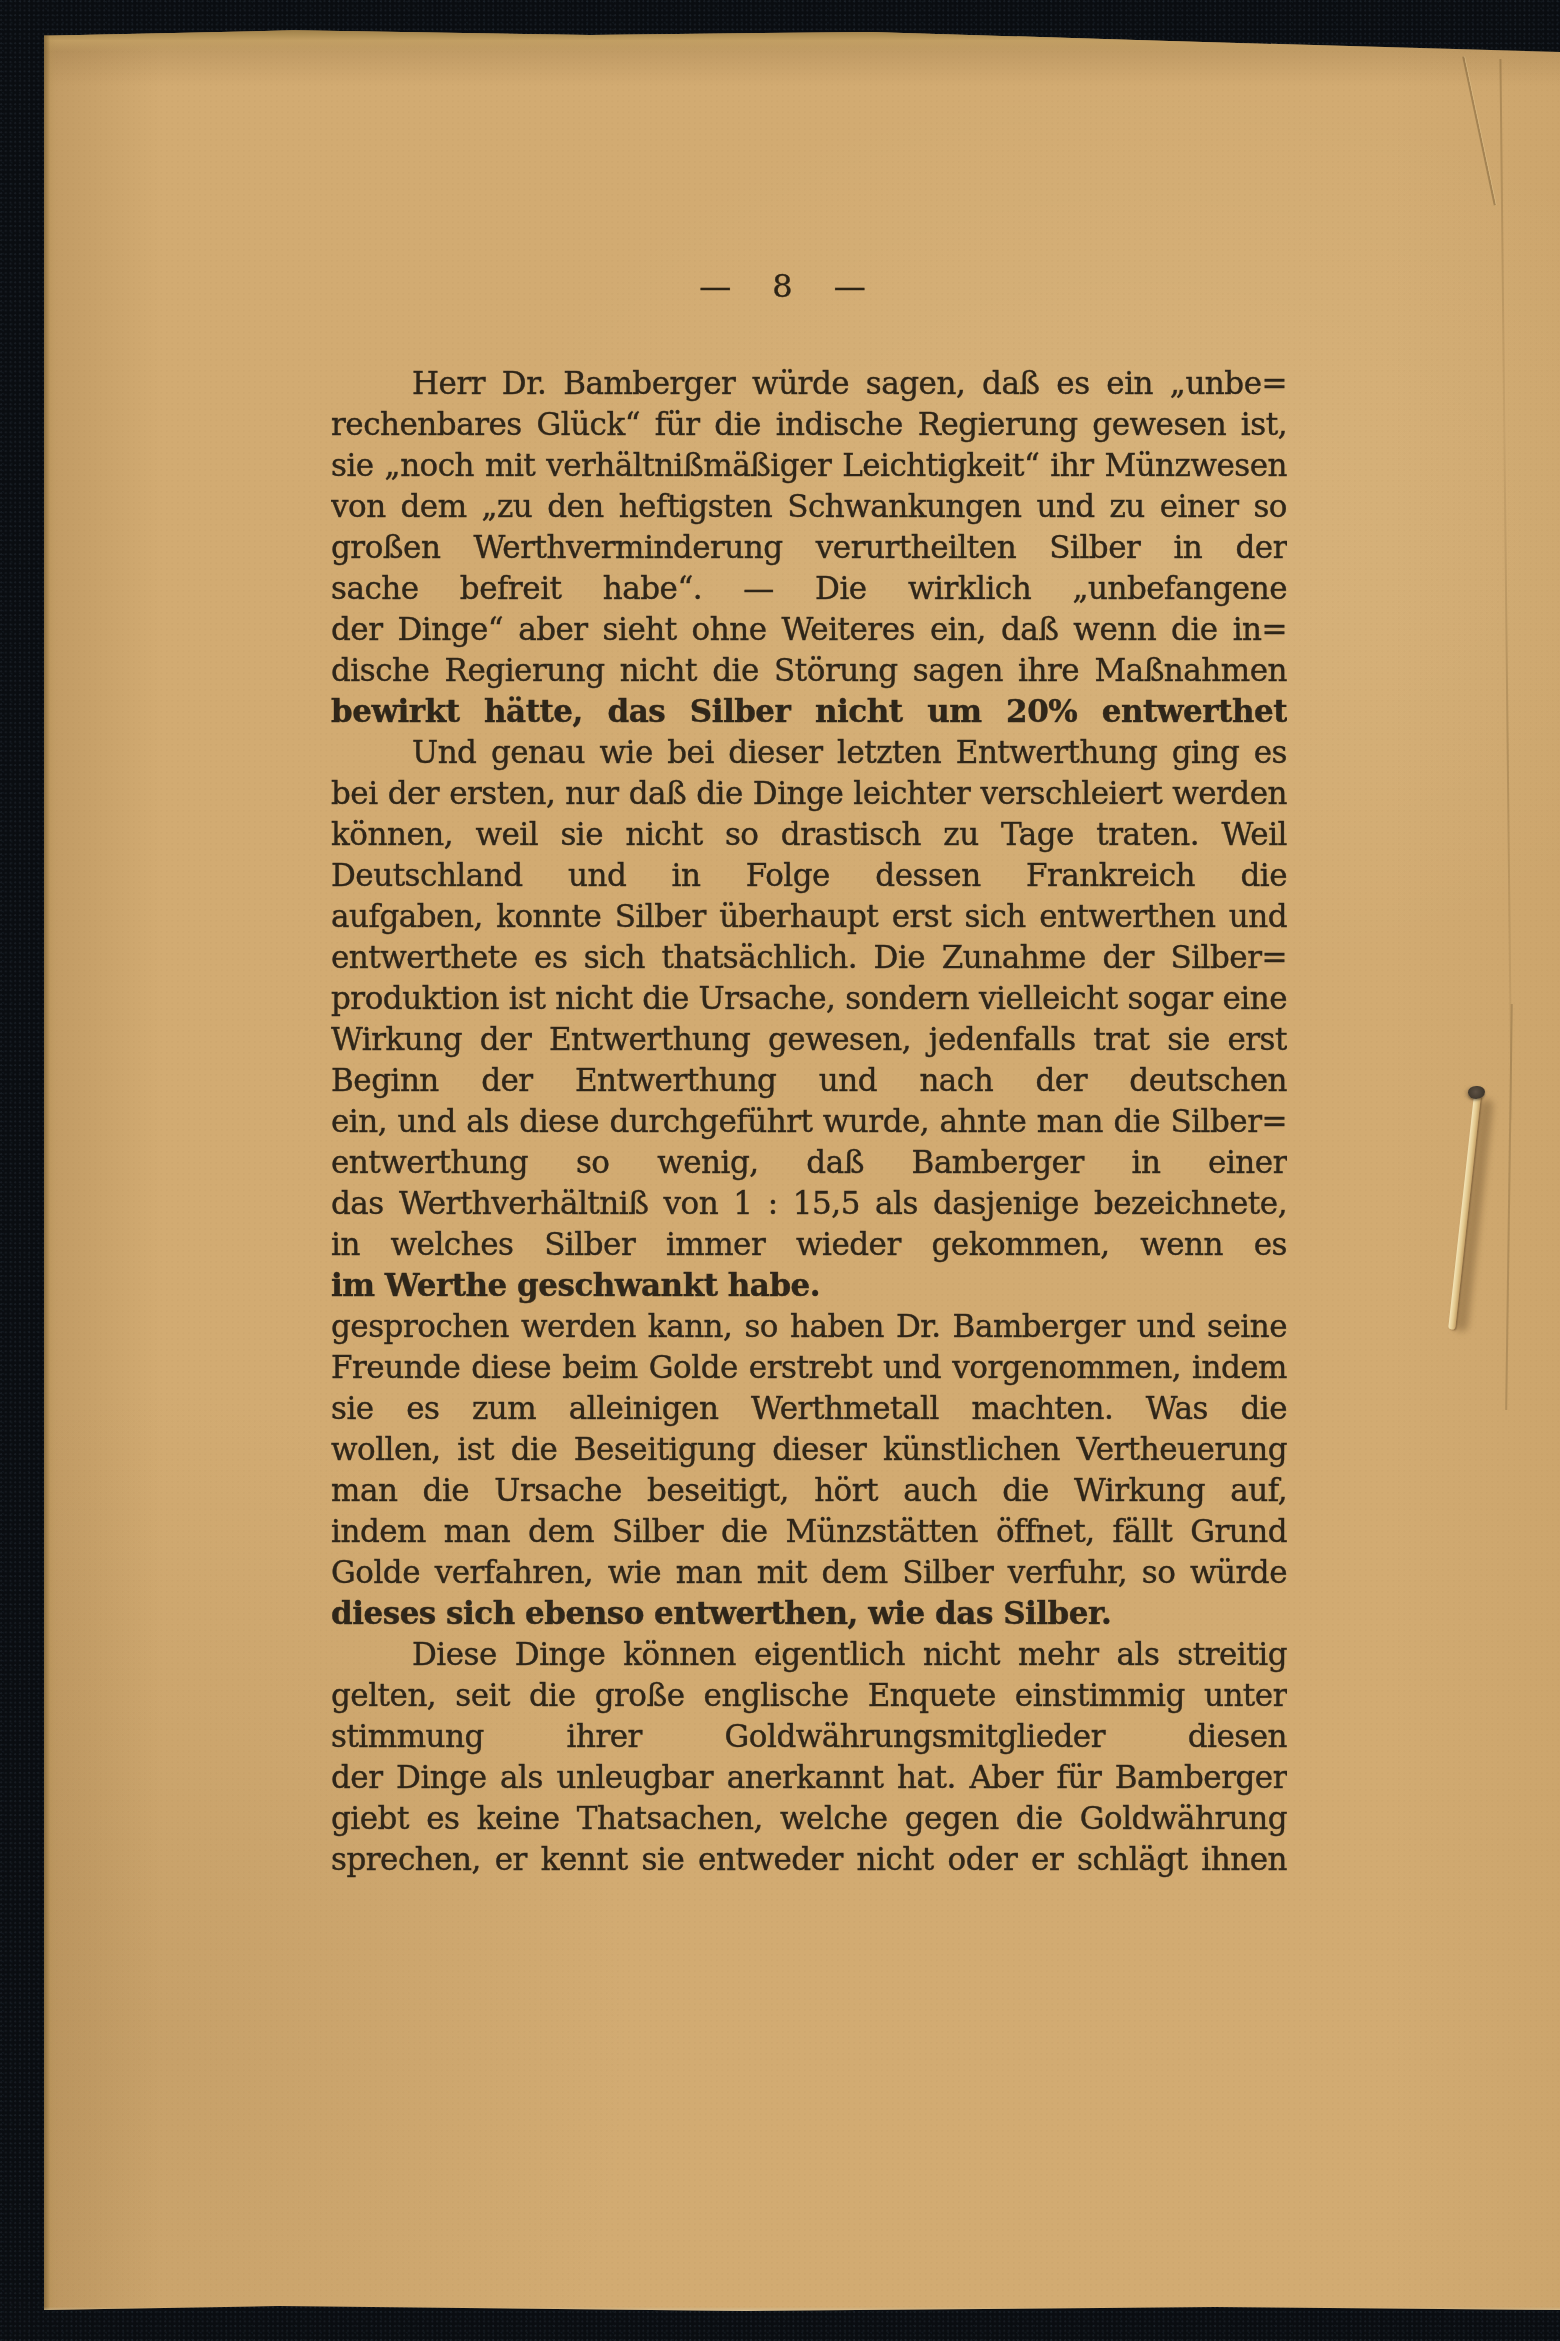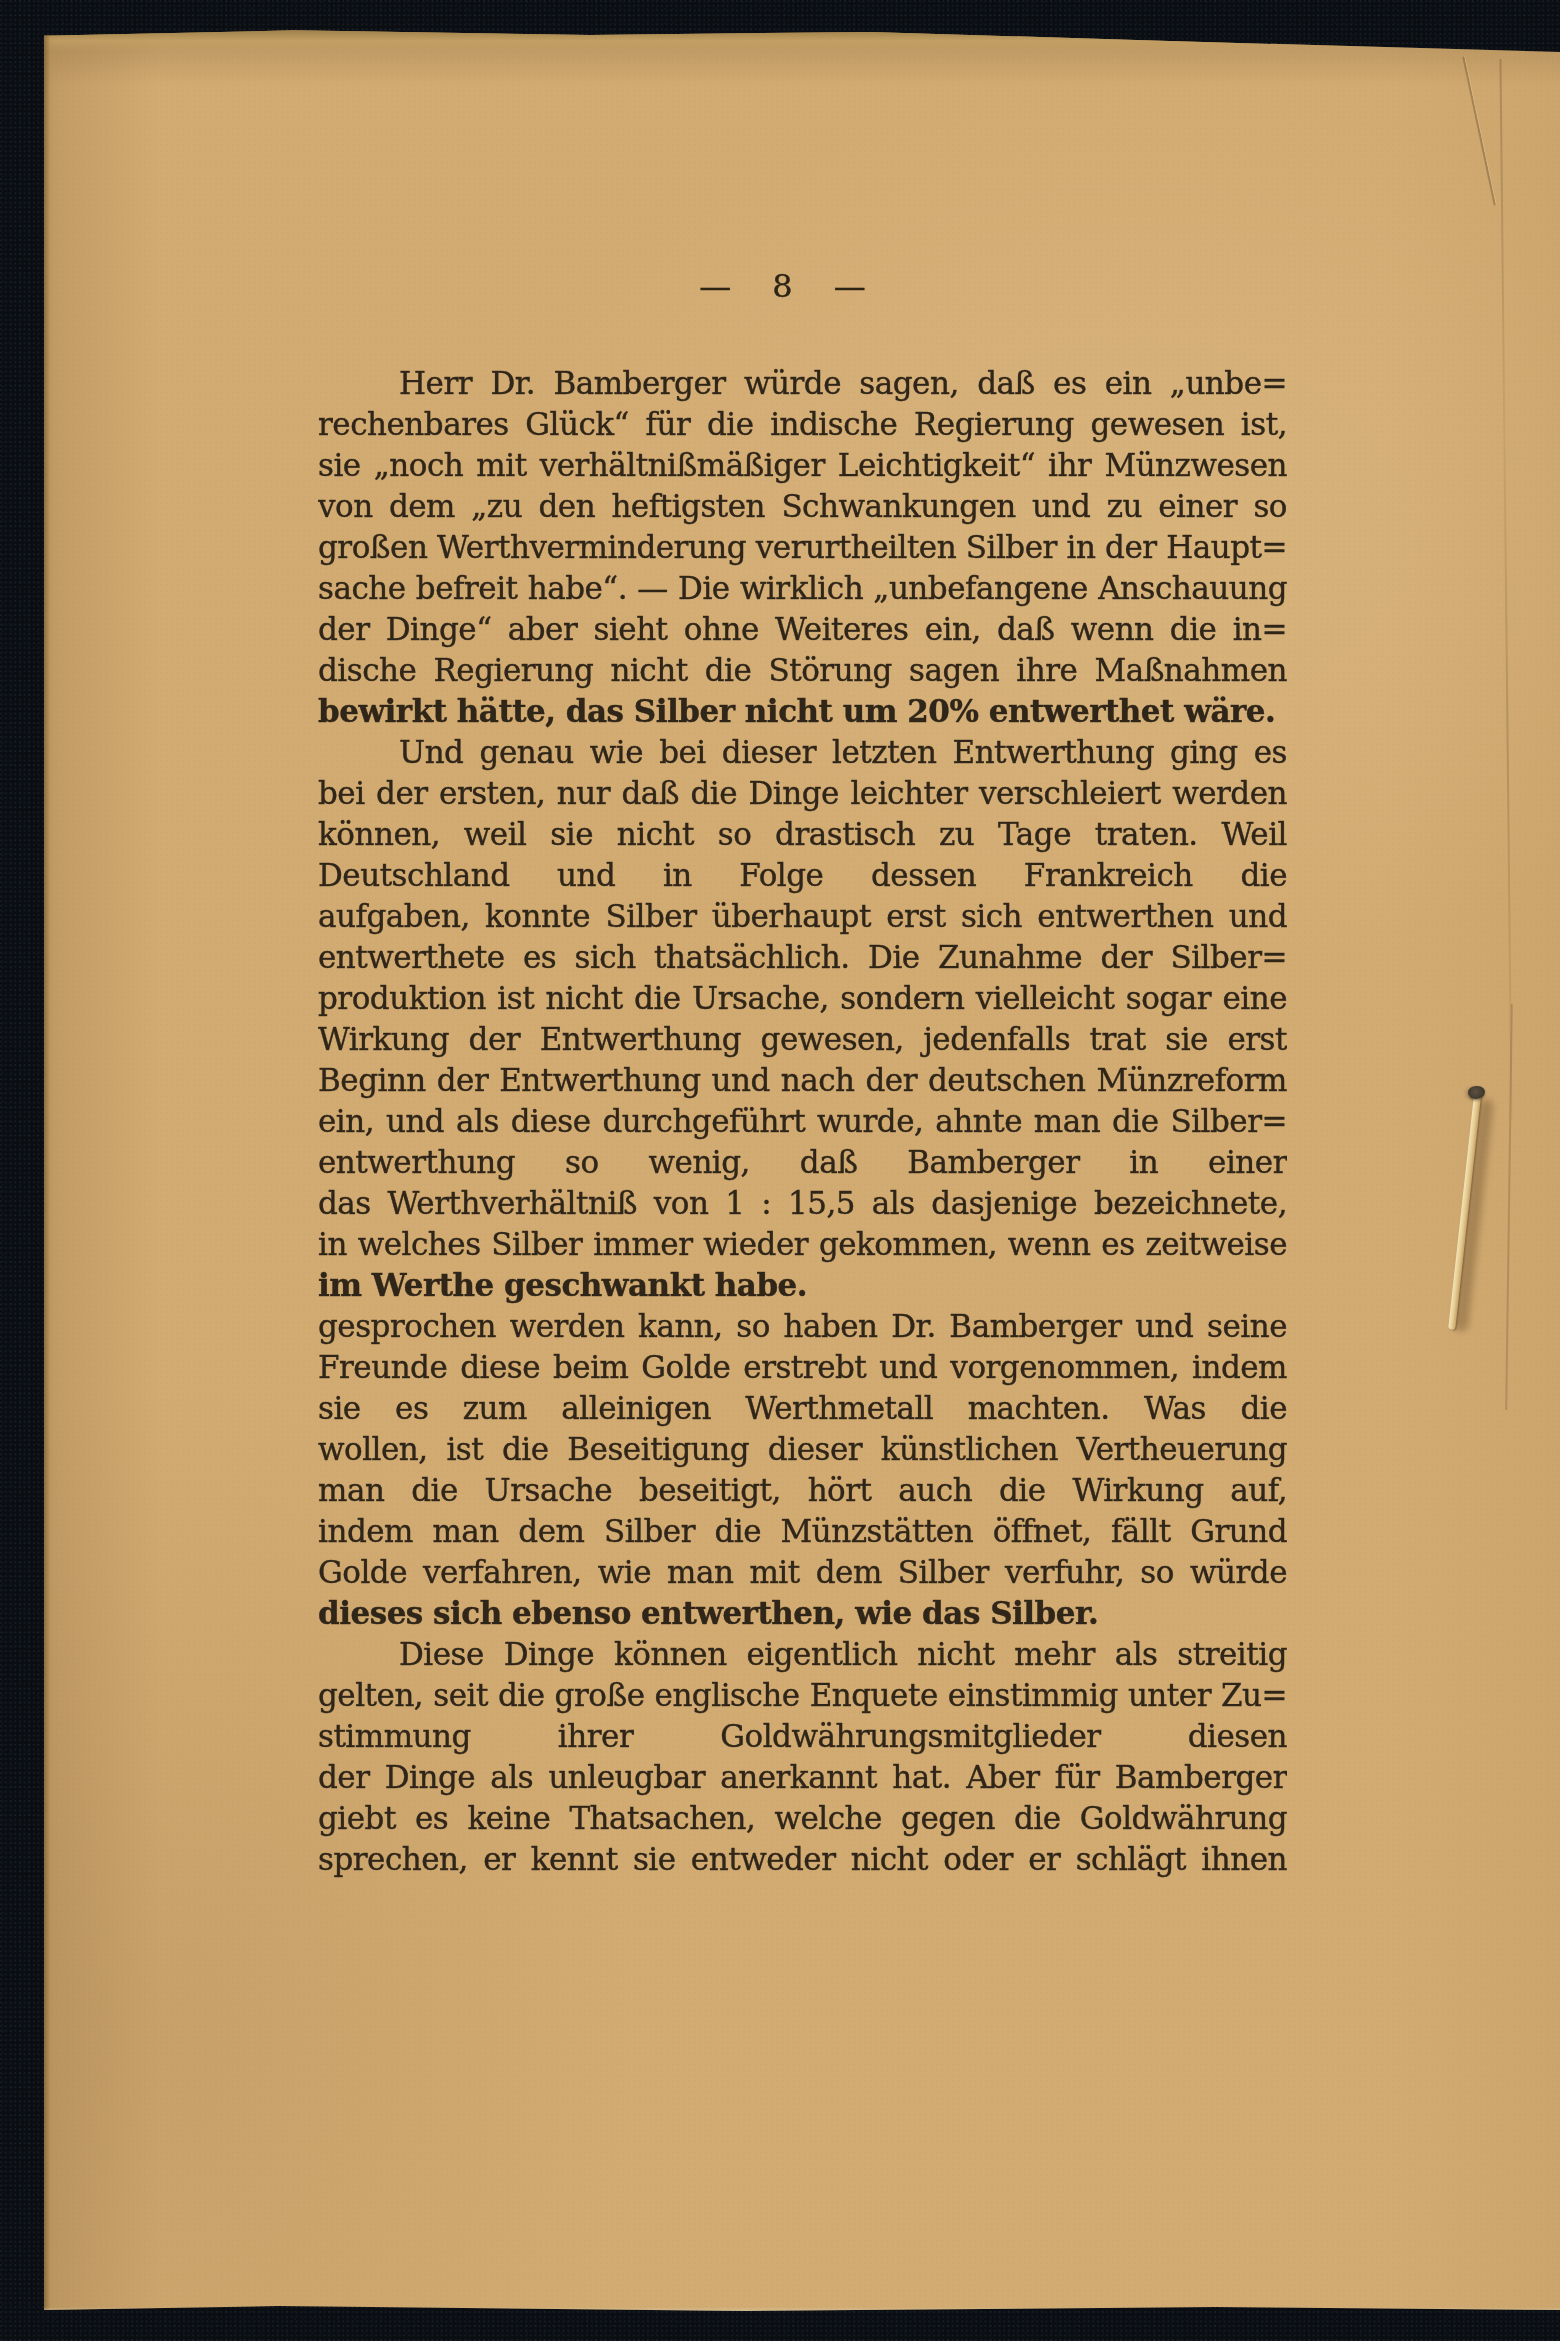--- a/index.html
+++ b/index.html
@@ -67,20 +67,21 @@
   .line {
     font-size: 31px; line-height: 41px; height: 41px;
     color: #2f2619;
     letter-spacing: -0.5px;
     text-align: justify;
     text-align-last: justify;
     -webkit-text-stroke: 0.4px rgba(47,38,25,0.8);
     text-shadow: 0 0 0.8px rgba(47,38,25,0.25);
     overflow: hidden;
     white-space: normal;
+    margin-left: 13px;
   }
   .line.endline { text-align-last: left; font-weight: bold; }
   .line.indent { text-indent: 81px; }
 
   
   .crease { position: absolute; pointer-events: none; }
   .crease-long {
     left: 1461px; top: 31px; width: 1.6px; height: 1061px;
     background: linear-gradient(180deg,
       rgba(112,86,46,0.38), rgba(112,86,46,0.10) 35%,

